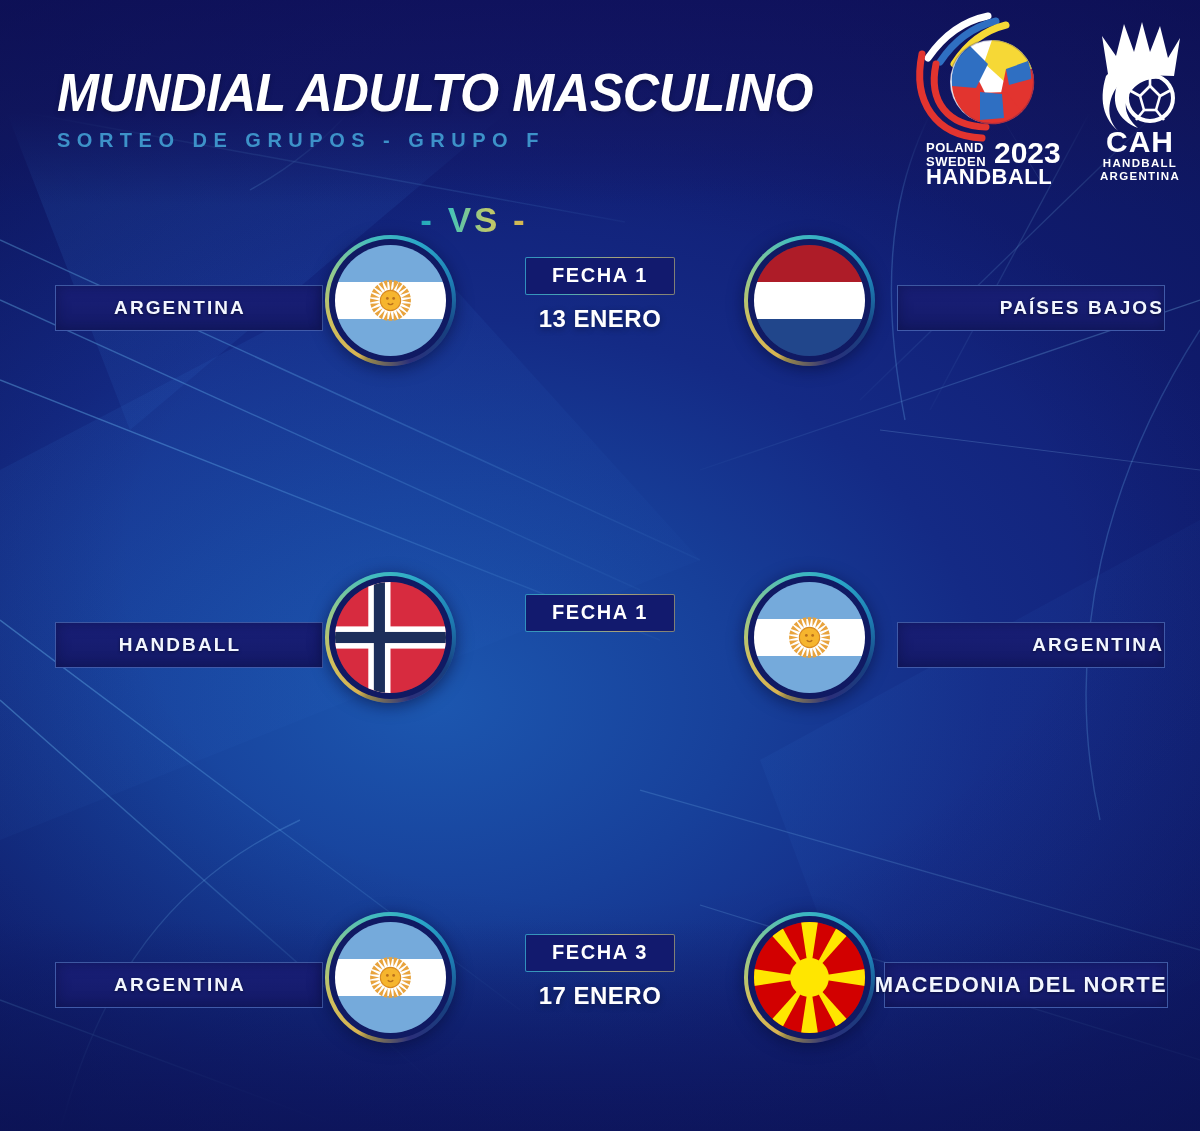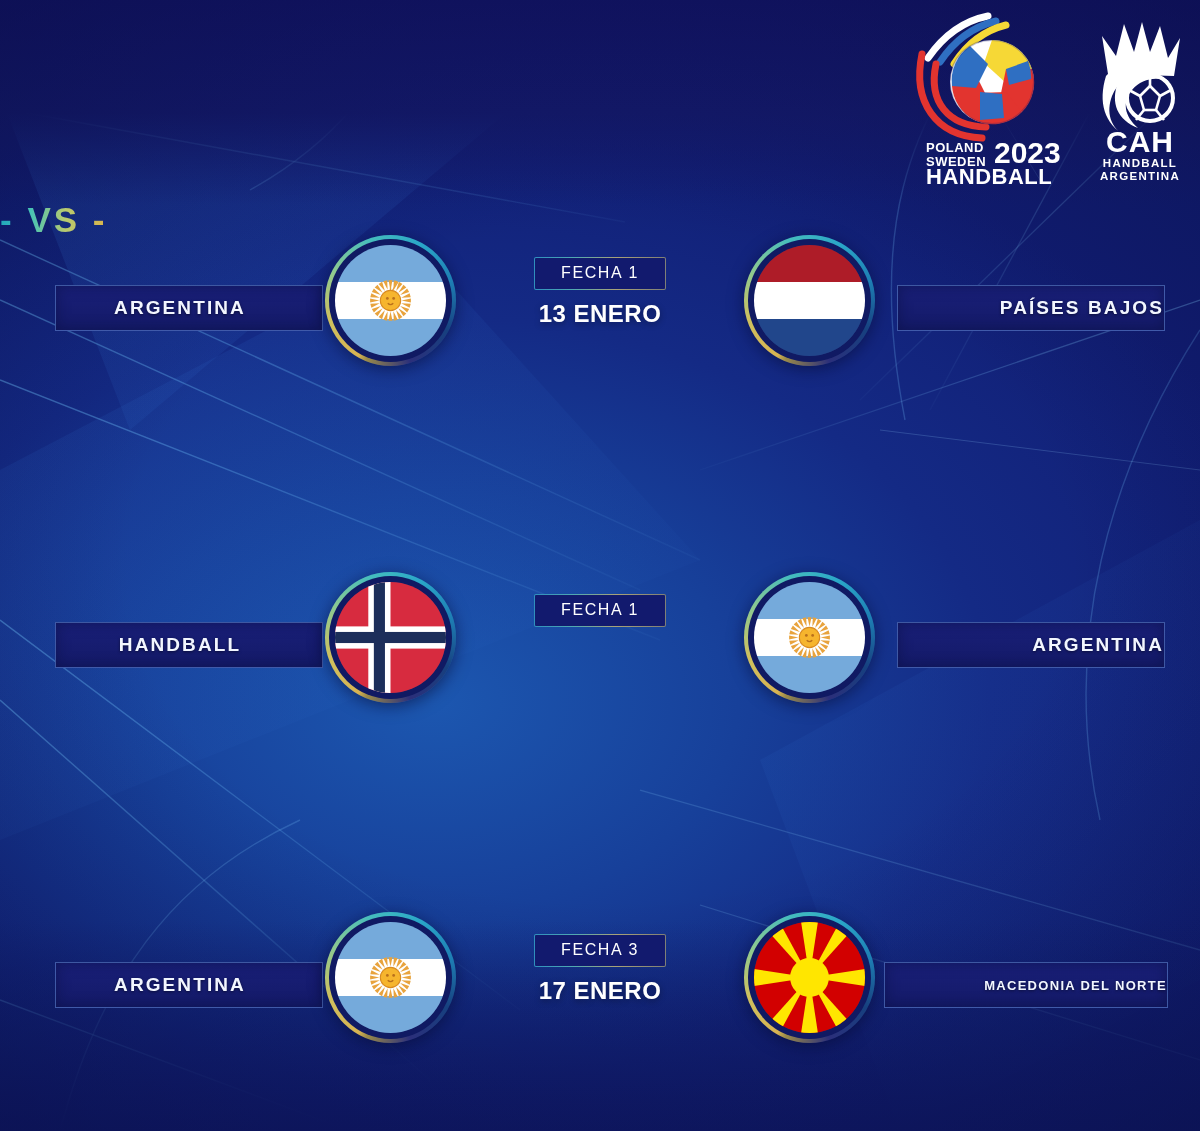--- a/index.html
+++ b/index.html
@@ -43,21 +43,21 @@
     margin-top:10px;font-size:20px;font-weight:bold;color:#3d92c9;
     letter-spacing:6.5px;white-space:nowrap;
   }
 
   
   .logos{position:absolute;right:8px;top:6px;display:flex;align-items:flex-end;gap:18px;}
   .logo-wc{width:160px;height:180px;}
   .logo-cah{width:104px;height:170px;}
 
   
-  .vs-wrap{position:absolute;left:0;top:200px;width:948px;text-align:left;}
+  .vs-wrap{position:absolute;left:0;top:200px;width:948px;text-align:center;}
   .vs-txt{
     display:inline-block;font-size:35px;font-weight:bold;letter-spacing:3px;
     background:linear-gradient(90deg,#21a6bb 0%,#46c3b6 28%,#b9c96e 62%,#d9b44c 100%);
     -webkit-background-clip:text;background-clip:text;color:transparent;
   }
 
   
   .row{position:absolute;left:0;width:1200px;height:170px;}
   .row1{top:235px;}
   .row2{top:572px;}
@@ -71,21 +71,21 @@
     box-shadow:0 0 14px rgba(8,14,60,0.5) inset;
     display:flex;align-items:center;justify-content:center;
   }
   .namebar.left{left:55px;width:248px;padding-right:18px;}
   .namebar.right{left:897px;width:248px;padding-left:18px;justify-content:flex-end;}
   .namebar span{
     font-size:19px;font-weight:bold;color:#f2f6ff;letter-spacing:2.1px;
     white-space:nowrap;text-shadow:0 1px 3px rgba(0,0,0,0.5);
   }
   .namebar.right.wide{left:884px;width:272px;padding-left:10px;}
-  .namebar.right.wide span{font-size:13px;letter-spacing:1.3px;}
+  .namebar.right.wide span{font-size:22px;letter-spacing:1.3px;}
 
   
   .flagwrap{
     position:absolute;top:0px;width:131px;height:131px;border-radius:50%;
   }
   .flagwrap.left{left:325px;}
   .flagwrap.right{left:744px;}
   .ring{
     position:absolute;inset:0;border-radius:50%;
     background:conic-gradient(from 210deg,
@@ -109,21 +109,21 @@
     position:absolute;left:480px;top:22px;width:240px;text-align:center;
   }
   .fecha-box{
     position:relative;display:inline-block;padding:6px 26px 7px;
     border:1.6px solid transparent;border-radius:2px;
     background:
       linear-gradient(#121a6e,#121a6e) padding-box,
       linear-gradient(92deg,#2f8fbe 0%,#4fa9b2 30%,#a9a277 62%,#7e7f76 100%) border-box;
   }
   .fecha-box span{
-    font-size:16px;font-weight:normal;color:#ffffff;letter-spacing:1.6px;white-space:nowrap;
+    font-size:20px;font-weight:bold;color:#ffffff;letter-spacing:1.6px;white-space:nowrap;
   }
   .date-txt{
     margin-top:10px;font-size:24px;font-weight:bold;color:#ffffff;
     letter-spacing:0.5px;white-space:nowrap;text-shadow:0 2px 6px rgba(0,0,0,0.35);
   }
 </style>
 </head>
 <body>
 
 <div id="stage">
@@ -177,20 +177,24 @@
     <g stroke="#8fc9f5" stroke-opacity="0.22" fill="none" stroke-width="1">
       <path d="M930,0 L1040,180"></path>
       <path d="M880,430 L1200,470"></path>
     </g>
   </svg>
 
   <div class="bg-topband"></div>
   <div class="bg-botband"></div>
   <div class="bg-vign"></div>
 
+  <div class="header">
+    <div class="title">MUNDIAL ADULTO MASCULINO</div>
+    <div class="subtitle">SORTEO DE GRUPOS - GRUPO F</div>
+  </div>
 
   <div class="logos">
 
     <svg class="logo-wc" viewBox="0 0 160 180">
       <g>
 
         <path d="M18,52 C36,26 58,14 78,10" stroke="#ffffff" stroke-width="7" fill="none" stroke-linecap="round"></path>
         <path d="M30,56 C46,32 66,20 86,15" stroke="#2f6fc2" stroke-width="7" fill="none" stroke-linecap="round"></path>
         <path d="M44,58 C58,36 76,24 96,19" stroke="#f6d836" stroke-width="7" fill="none" stroke-linecap="round"></path>
 

